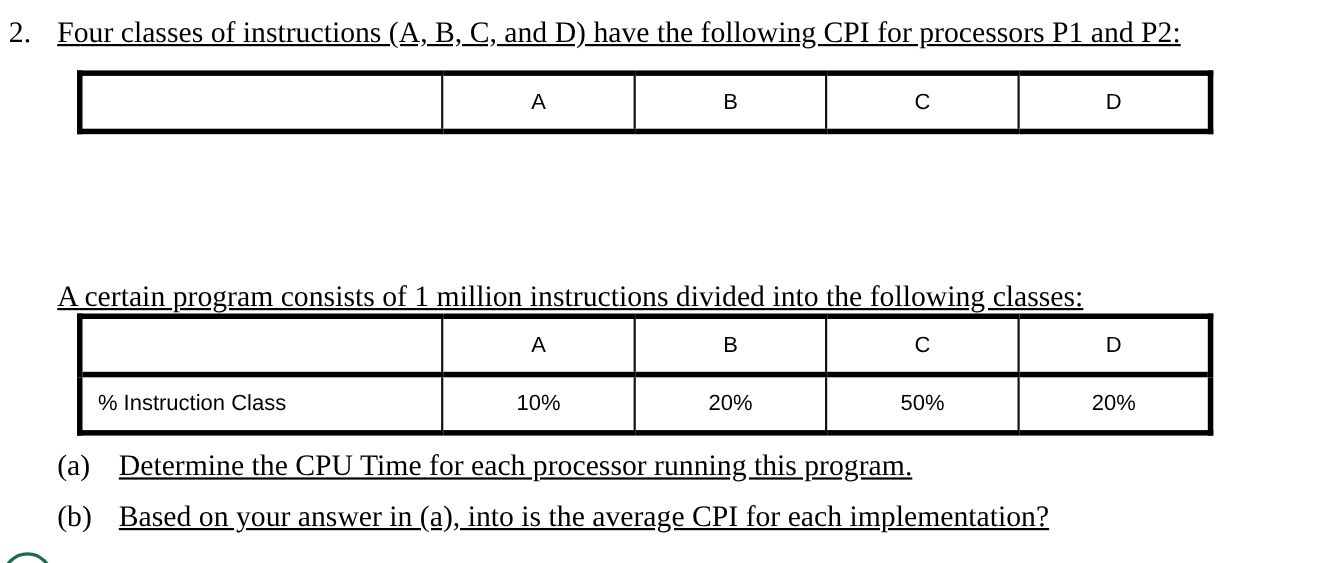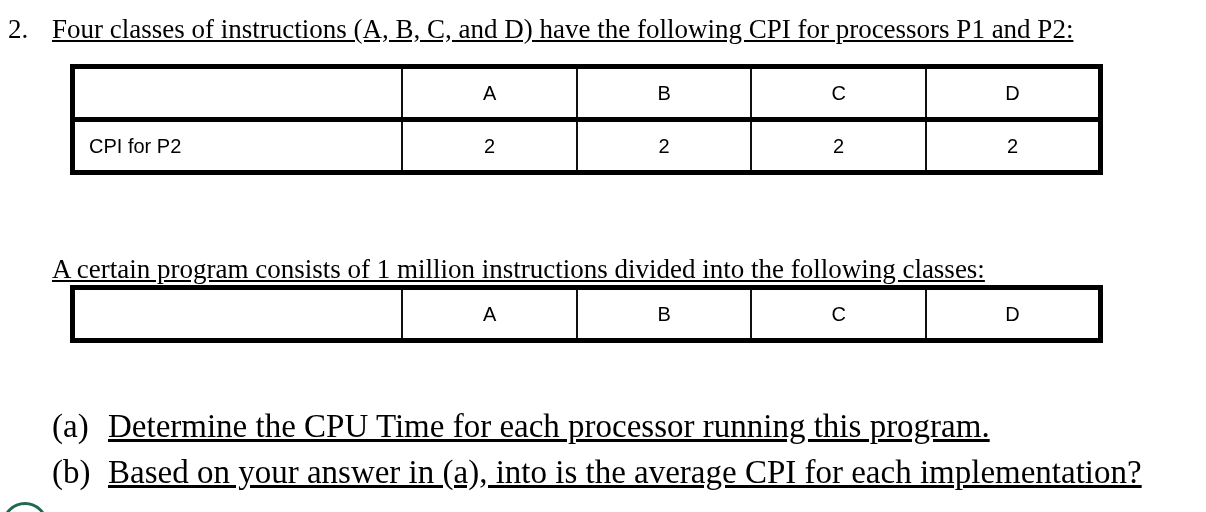--- a/index.html
+++ b/index.html
@@ -5,21 +5,21 @@
   html, body { margin: 0; padding: 0; background: #ffffff; }
   body { width: 1206px; height: 512px; position: relative; overflow: hidden; color: #000; }
   .serif { font-family: "Liberation Serif", "DejaVu Serif", serif; text-decoration: underline; }
   .sans { font-family: "Liberation Sans", "DejaVu Sans", sans-serif; }
 
   .q-line { position: absolute; left: 8px; top: 14px; font-size: 27px; white-space: nowrap; }
   .q-num { display: inline-block; width: 44px; }
 
   .para { position: absolute; left: 52px; top: 254px; font-size: 27px; white-space: nowrap; }
 
-  .sub { position: absolute; left: 52px; font-size: 33px; white-space: nowrap; }
+  .sub { position: absolute; left: 52px; font-size: 27px; white-space: nowrap; }
   .sub .lbl { display: inline-block; width: 56px; }
   .sub-a { top: 408px; }
   .sub-b { top: 454px; }
 
   table.grid {
     position: absolute;
     border-collapse: collapse;
     table-layout: fixed;
     font-size: 20px;
   }
@@ -66,27 +66,20 @@
       <col class="cx">
     </colgroup>
   <tbody>
       <tr>
     <td></td>
     <td>A</td>
     <td>B</td>
     <td>C</td>
     <td>D</td>
   </tr>
-  <tr>
-    <td>CPI for P2</td>
-    <td>2</td>
-    <td>2</td>
-    <td>2</td>
-    <td>2</td>
-  </tr>
 </tbody>
   </table>
 
 <div class="para serif">A certain program consists of 1 million instructions divided into the following classes:</div>
 
 <table class="grid t2 sans">
   <colgroup>
       <col class="c0">
       <col class="cx">
       <col class="cx">
@@ -94,20 +87,27 @@
       <col class="cx">
     </colgroup>
   <tbody>
       <tr>
     <td></td>
     <td>A</td>
     <td>B</td>
     <td>C</td>
     <td>D</td>
   </tr>
+  <tr>
+    <td>% Instruction Class</td>
+    <td>10%</td>
+    <td>20%</td>
+    <td>50%</td>
+    <td>20%</td>
+  </tr>
 </tbody>
   </table>
 
 <div class="sub sub-a serif">
   <span class="lbl">(a)</span><span>Determine the CPU Time for each processor running this program.</span>
 </div>
 <div class="sub sub-b serif">
   <span class="lbl">(b)</span><span>Based on your answer in (a), into is the average CPI for each implementation?</span>
 </div>
 

